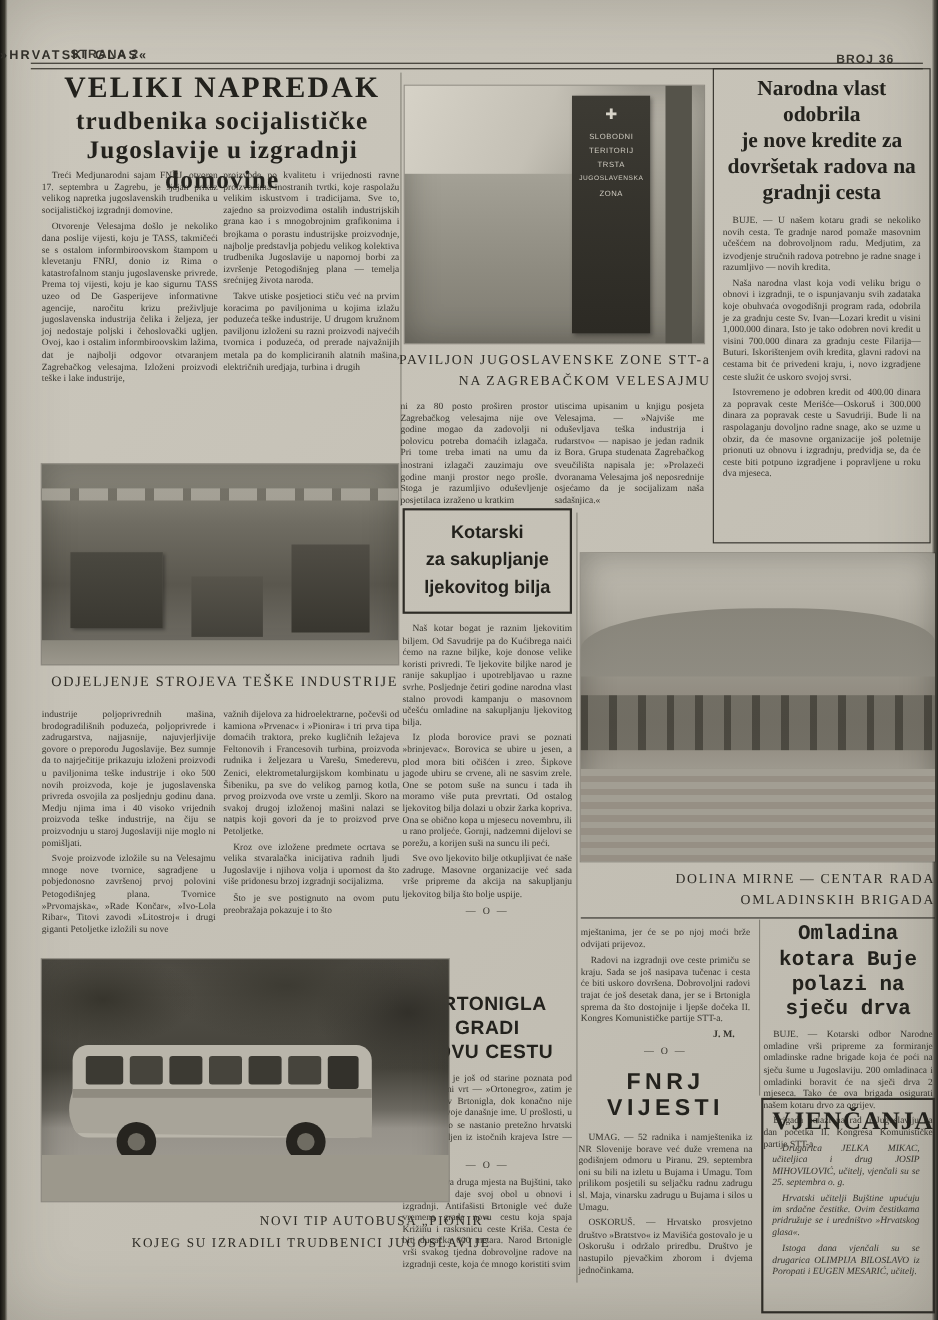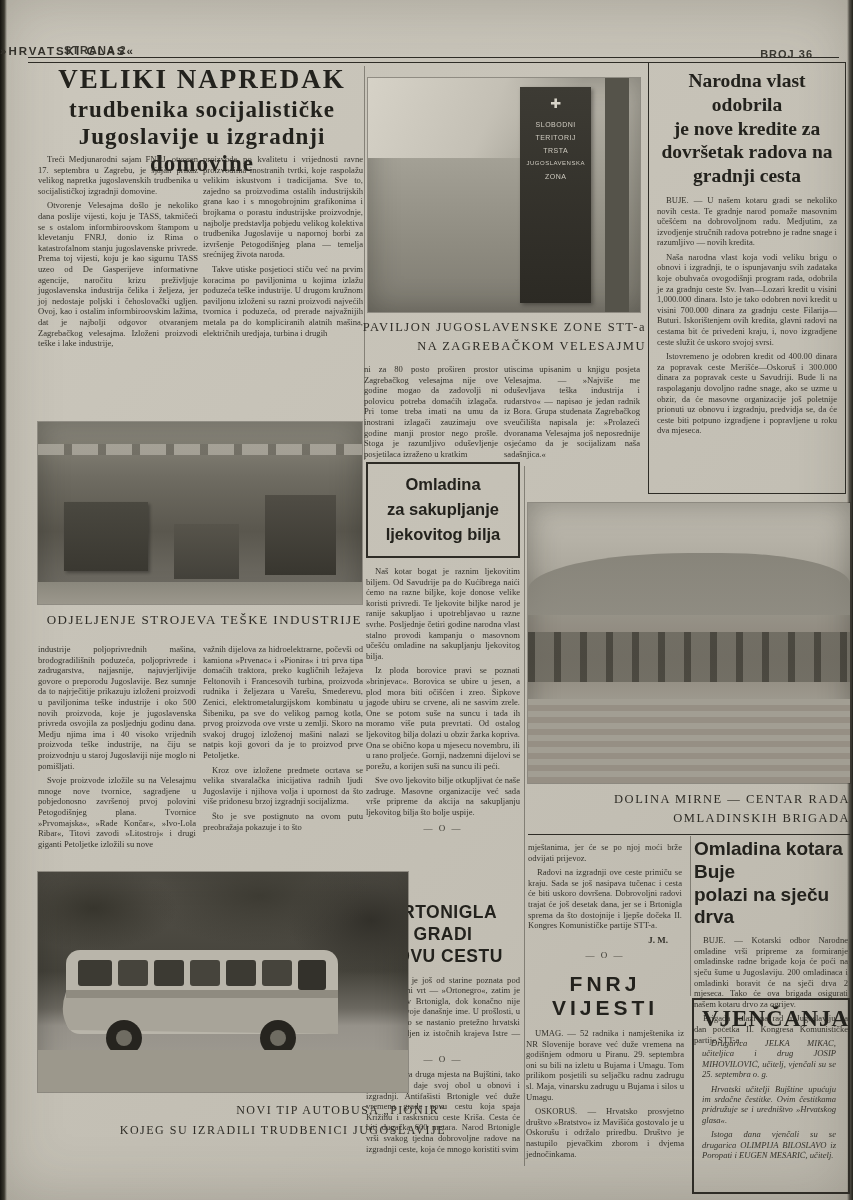--- a/index.html
+++ b/index.html
@@ -27,22 +27,22 @@
   .body-txt p{margin:0 0 4px 0;text-indent:9px;}
   .body-txt p.noind{text-indent:0;}
   .caption{font-variant:normal;text-align:right;color:#2e2c26;letter-spacing:1.5px;}
   .divider{text-align:center;font-size:9px;letter-spacing:2px;margin:5px 0;color:#3a3831;}
   .sig{text-align:right;font-size:9px;font-weight:bold;padding-right:14px;}
   .vrule{position:absolute;width:1px;background:rgba(50,48,40,.45);}
   
   .boxed{border:1.4px solid #2e2c26;}
   .kredite-h{font-family:"Liberation Serif",serif;font-weight:bold;font-size:19.5px;
     line-height:1.22;text-align:center;color:#23221d;}
-  .omladina-h{font-family:Liberation Sans, sans-serif;font-weight:bold;font-size:19px;
-    line-height:1.2;color:#23221d;}
+  .omladina-h{font-family:Liberation Mono, monospace;font-weight:bold;font-size:19px;
+    line-height:1.2;text-align:center;color:#23221d;}
   
   .photo{position:absolute;box-shadow:0 0 0 1px rgba(40,38,32,.35), inset 0 0 30px rgba(30,28,22,.35);}
   .ph-pav{background:linear-gradient(180deg,#b7b3a8 0%,#a3a095 35%,#8f8c81 70%,#7e7b71 100%);}
   .ph-pav .roof{position:absolute;left:0;top:0;width:100%;height:34%;
     background:linear-gradient(115deg,#d6d2c7 0%,#c4c0b5 45%,rgba(196,192,181,0) 70%);}
   .banner{position:absolute;right:18%;top:4%;width:26%;height:88%;
     background:linear-gradient(180deg,#3d3b34,#2c2a24);display:flex;flex-direction:column;
     align-items:center;padding-top:10px;box-shadow:2px 2px 4px rgba(20,18,14,.4);}
   .banner .emb{color:#d8d4c9;font-size:13px;line-height:1;margin-bottom:8px;}
   .banner .bl{color:#cfcbc0;font-family:"Liberation Sans",sans-serif;font-size:7px;
@@ -167,21 +167,21 @@
     <p>Svoje proizvode izložile su na Velesajmu mnoge nove tvornice, sagradjene u pobjedonosno završenoj prvoj polovini Petogodišnjeg plana. Tvornice »Prvomajska«, »Rade Končar«, »Ivo-Lola Ribar«, Titovi zavodi »Litostroj« i drugi giganti Petoljetke izložili su nove</p>
   </div>
   <div class="abs body-txt" style="left:203px;top:644px;width:160px;">
     <p class="noind">važnih dijelova za hidroelektrarne, počevši od kamiona »Prvenac« i »Pionira« i tri prva tipa domaćih traktora, preko kugličnih ležajeva Feltonovih i Francesovih turbina, proizvoda rudnika i željezara u Varešu, Smederevu, Zenici, elektrometalurgijskom kombinatu u Šibeniku, pa sve do velikog parnog kotla, prvog proizvoda ove vrste u zemlji. Skoro na svakoj drugoj izloženoj mašini nalazi se natpis koji govori da je to proizvod prve Petoljetke.</p>
     <p>Kroz ove izložene predmete ocrtava se velika stvaralačka inicijativa radnih ljudi Jugoslavije i njihova volja i upornost da što više pridonesu brzoj izgradnji socijalizma.</p>
     <p>Što je sve postignuto na ovom putu preobražaja pokazuje i to što</p>
   </div>
 
   <div class="abs boxed" style="left:366px;top:462px;width:154px;height:96px;box-sizing:border-box;padding-top:8px;border-width:2px;">
     <div class="prip-h">
-      <div>Omladina</div>
+      <div>Kotarski</div>
       <div>za sakupljanje</div>
       <div>ljekovitog bilja</div>
     </div>
   </div>
   <div class="abs body-txt" style="left:366px;top:566px;width:154px;">
     <p>Naš kotar bogat je raznim ljekovitim biljem. Od Savudrije pa do Kućibrega naići ćemo na razne biljke, koje donose velike koristi privredi. Te ljekovite biljke narod je ranije sakupljao i upotrebljavao u razne svrhe. Posljednje četiri godine narodna vlast stalno provodi kampanju o masovnom učešću omladine na sakupljanju ljekovitog bilja.</p>
     <p>Iz ploda borovice pravi se poznati »brinjevac«. Borovica se ubire u jesen, a plod mora biti očišćen i zreo. Šipkove jagode ubiru se crvene, ali ne sasvim zrele. One se potom suše na suncu i tada ih moramo više puta prevrtati. Od ostalog ljekovitog bilja dolazi u obzir žarka kopriva. Ona se obično kopa u mjesecu novembru, ili u rano proljeće. Gornji, nadzemni dijelovi se porežu, a korijen suši na suncu ili peći.</p>
     <p>Sve ovo ljekovito bilje otkupljivat će naše zadruge. Masovne organizacije već sada vrše pripreme da akcija na sakupljanju ljekovitog bilja što bolje uspije.</p>
     <div class="divider">— O —</div>
   </div>

